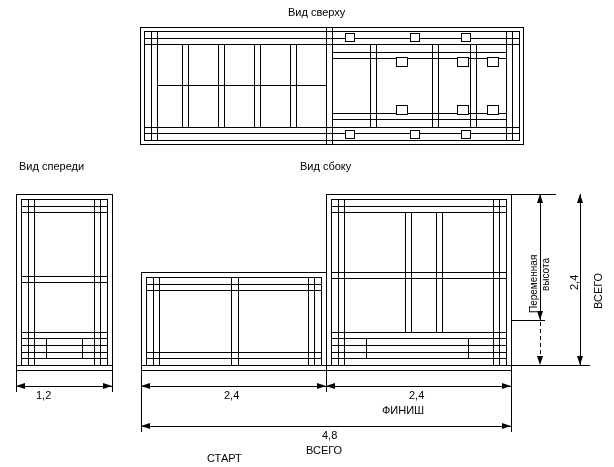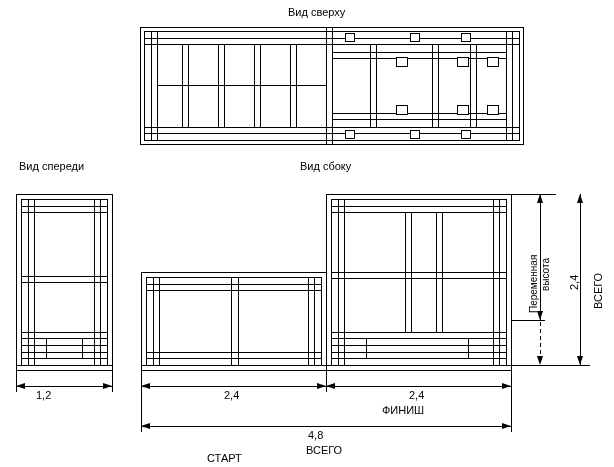--- a/index.html
+++ b/index.html
@@ -240,21 +240,21 @@
 
   <div class="lbl" style="left:288px; top:6px;">Вид сверху</div>
   <div class="lbl" style="left:19px; top:160px;">Вид спереди</div>
   <div class="lbl" style="left:300px; top:160px;">Вид сбоку</div>
 
   <div class="lbl" style="left:36px; top:389px;">1,2</div>
   <div class="lbl" style="left:224px; top:389px;">2,4</div>
   <div class="lbl" style="left:409px; top:389px;">2,4</div>
   <div class="lbl" style="left:207px; top:404px;margin-top:48px;">СТАРТ</div>
   <div class="lbl" style="left:382px; top:404px;">ФИНИШ</div>
-  <div class="lbl" style="left:308px; top:429px;text-align:right;">4,8</div>
+  <div class="lbl" style="left:322px; top:429px;text-align:right;">4,8</div>
   <div class="lbl" style="left:306px; top:444px;">ВСЕГО</div>
 
   <div class="lbl small vert" style="left:528px; top:313px;">Переменная</div>
   <div class="lbl small vert" style="left:540px; top:291px;">высота</div>
 
   <div class="lbl vert" style="left:568px; top:290px;">2,4</div>
   <div class="lbl vert" style="left:592px; top:309px;">ВСЕГО</div>
 
 </div>
 

